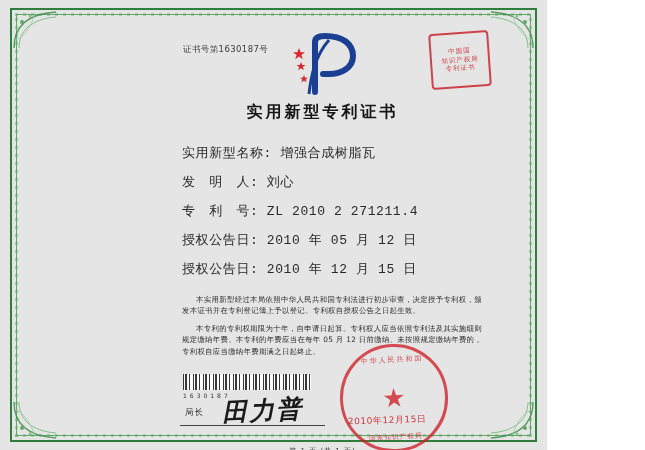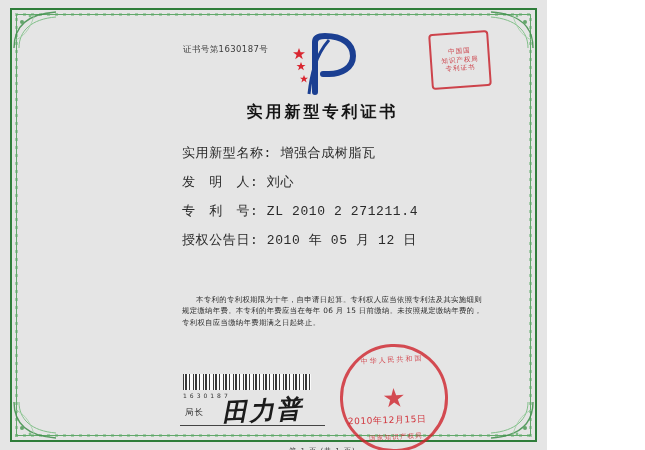--- a/index.html
+++ b/index.html
@@ -352,24 +352,29 @@
         <span class="field-value">刘心</span>
       </div>
       <div class="field-row">
         <span class="field-label">专　利　号:</span>
         <span class="field-value">ZL 2010 2 271211.4</span>
       </div>
       <div class="field-row">
         <span class="field-label">授权公告日:</span>
         <span class="field-value">2010 年 05 月 12 日</span>
       </div>
+      <div class="field-row">
+        <span class="field-label">授权公告日:</span>
+        <span class="field-value">2010 年 12 月 15 日</span>
+      </div>
     </div>
 
     <div class="body-text">
-      <p>本专利的专利权期限为十年，自申请日起算。专利权人应当依照专利法及其实施细则规定缴纳年费。本专利的年费应当在每年 06 月 15 日前缴纳。未按照规定缴纳年费的，专利权自应当缴纳年费期满之日起终止。</p>
+      <p>本实用新型经过本局依照中华人民共和国专利法进行初步审查，决定授予专利权，颁发本证书并在专利登记簿上予以登记。专利权自授权公告之日起生效。</p>
+      <p>本专利的专利权期限为十年，自申请日起算。专利权人应当依照专利法及其实施细则规定缴纳年费。本专利的年费应当在每年 05 月 12 日前缴纳。未按照规定缴纳年费的，专利权自应当缴纳年费期满之日起终止。</p>
     </div>
 
     <div class="barcode"></div>
     <div class="barcode-num">1630187</div>
 
     <div class="director">局长</div>
     <div class="signature">田力普</div>
     <div class="sig-underline"></div>
 
     <div class="big-seal">

